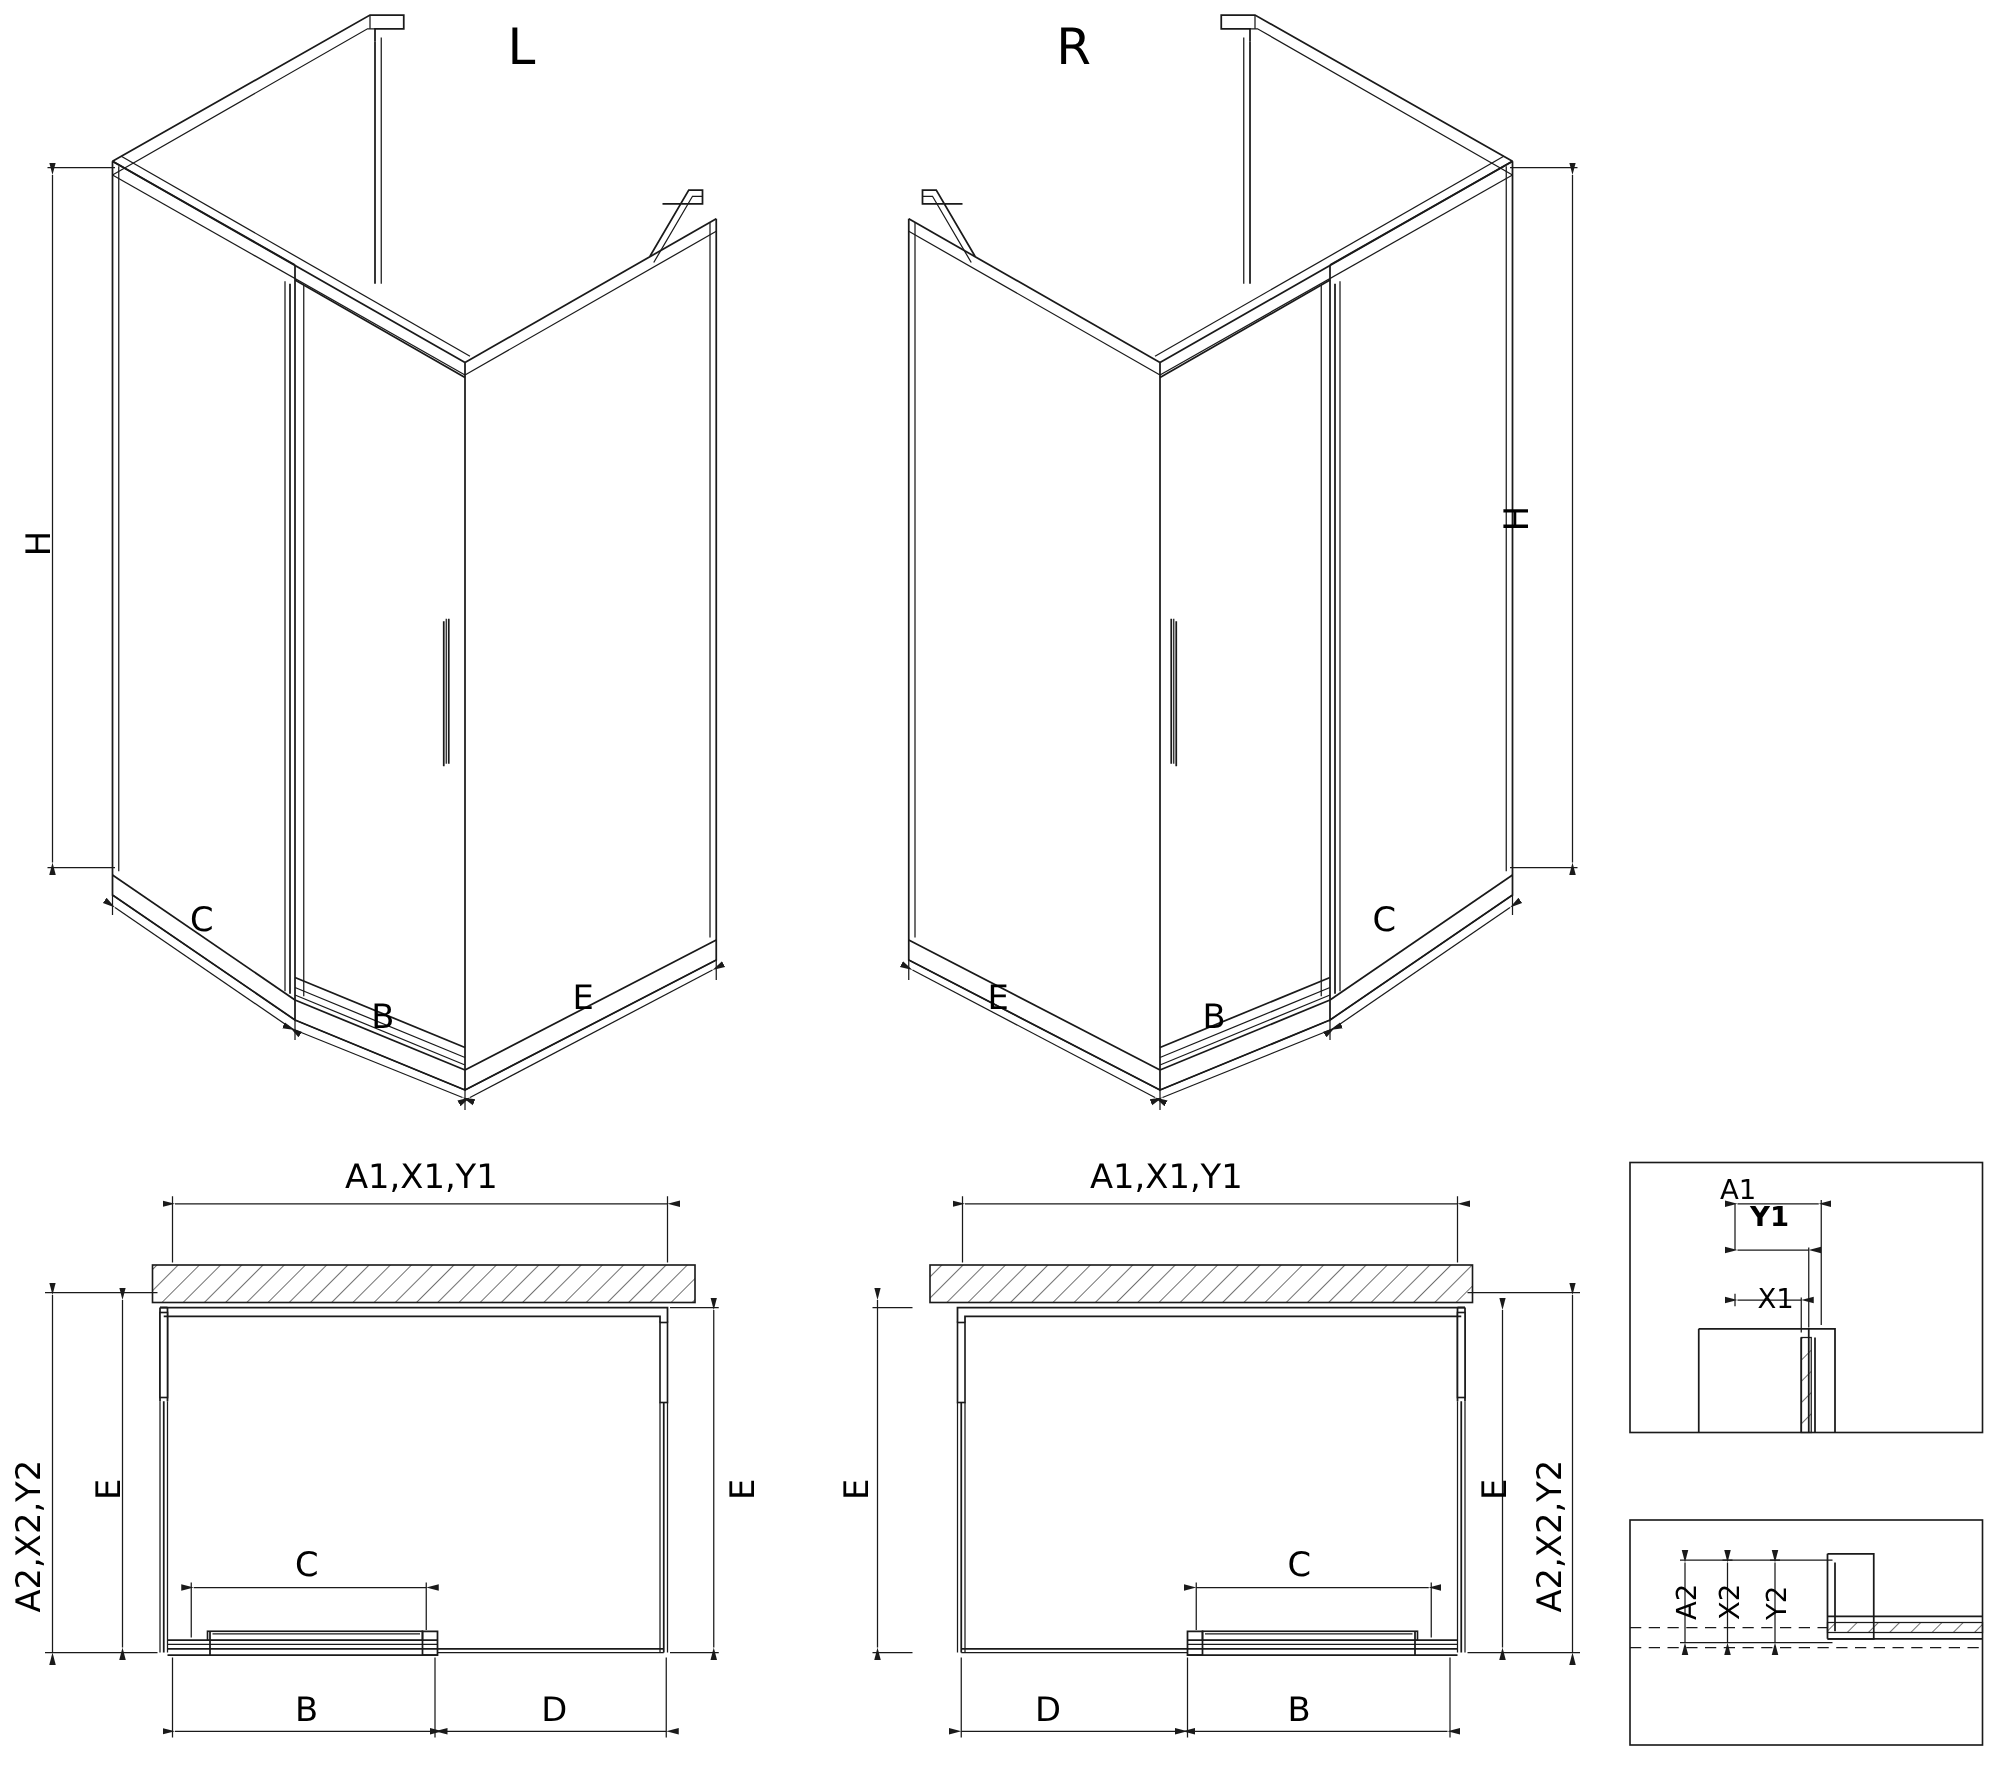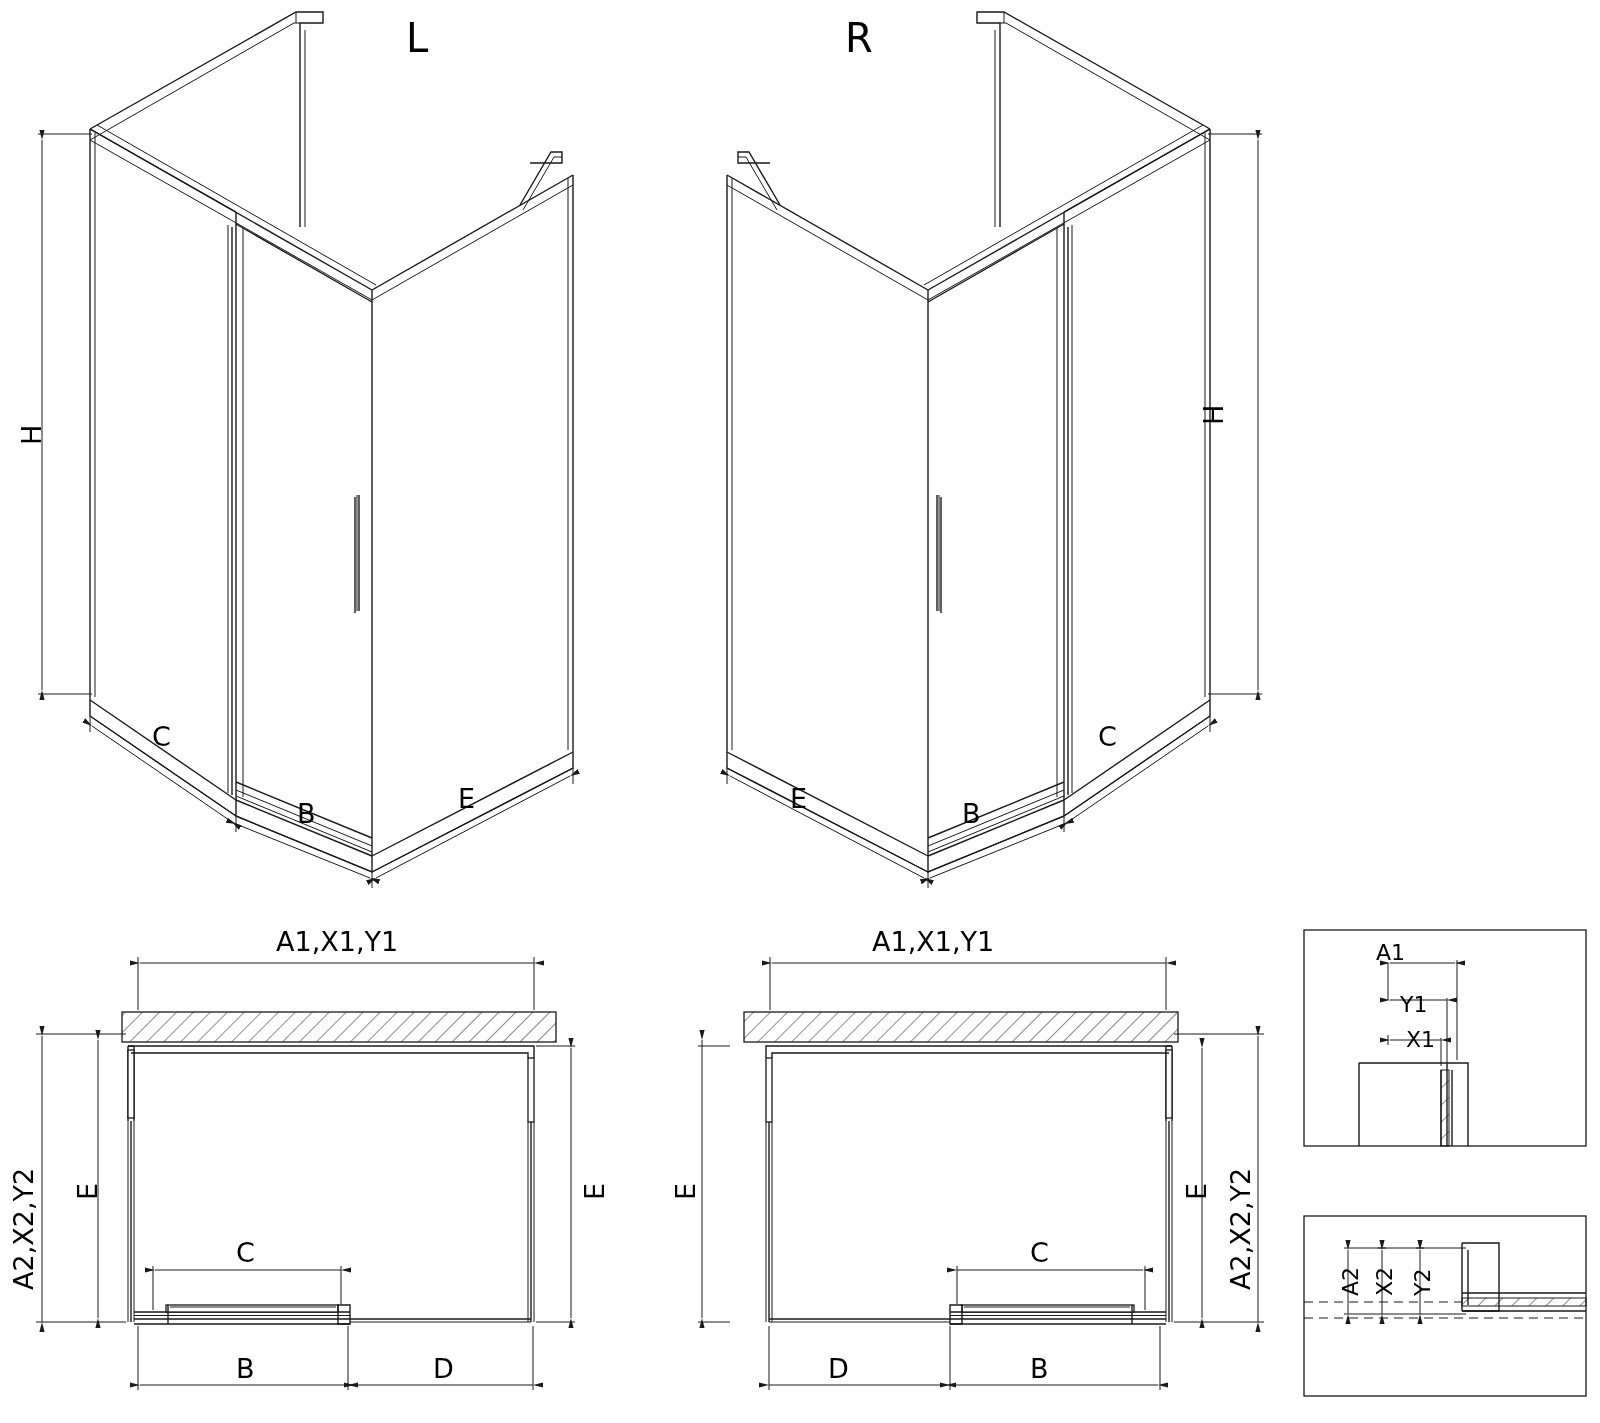--- a/index.html
+++ b/index.html
@@ -375,19 +375,19 @@
 <div class="lbl lbl-med" style="left:872px; top:928px;">A1,X1,Y1</div>
 <div class="lbl lbl-med rot90" style="left:1227px; top:1290px;">A2,X2,Y2</div>
 <div class="lbl lbl-med rot90" style="left:672px; top:1200px;">E</div>
 <div class="lbl lbl-med rot90" style="left:1183px; top:1200px;">E</div>
 <div class="lbl lbl-med" style="left:1030px; top:1239px;">C</div>
 <div class="lbl lbl-med" style="left:1030px; top:1355px;">B</div>
 <div class="lbl lbl-med" style="left:828px; top:1355px;">D</div>
 
 <div class="lbl lbl-sm" style="left:1376px; top:942px;">A1</div>
 <div class="lbl lbl-sm" style="left:1406px; top:1029px;">X1</div>
-<div class="lbl lbl-sm" style="left:1400px; top:994px;">Y1</div>
+<div class="lbl lbl-sm" style="left:1400px; top:964px;font-weight:bold;">Y1</div>
 
 <div class="lbl lbl-sm rot90" style="left:1340px; top:1296px;">A2</div>
 <div class="lbl lbl-sm rot90" style="left:1374px; top:1296px;">X2</div>
 <div class="lbl lbl-sm rot90" style="left:1412px; top:1296px;">Y2</div>
 
 </div>
 
 </body></html>

